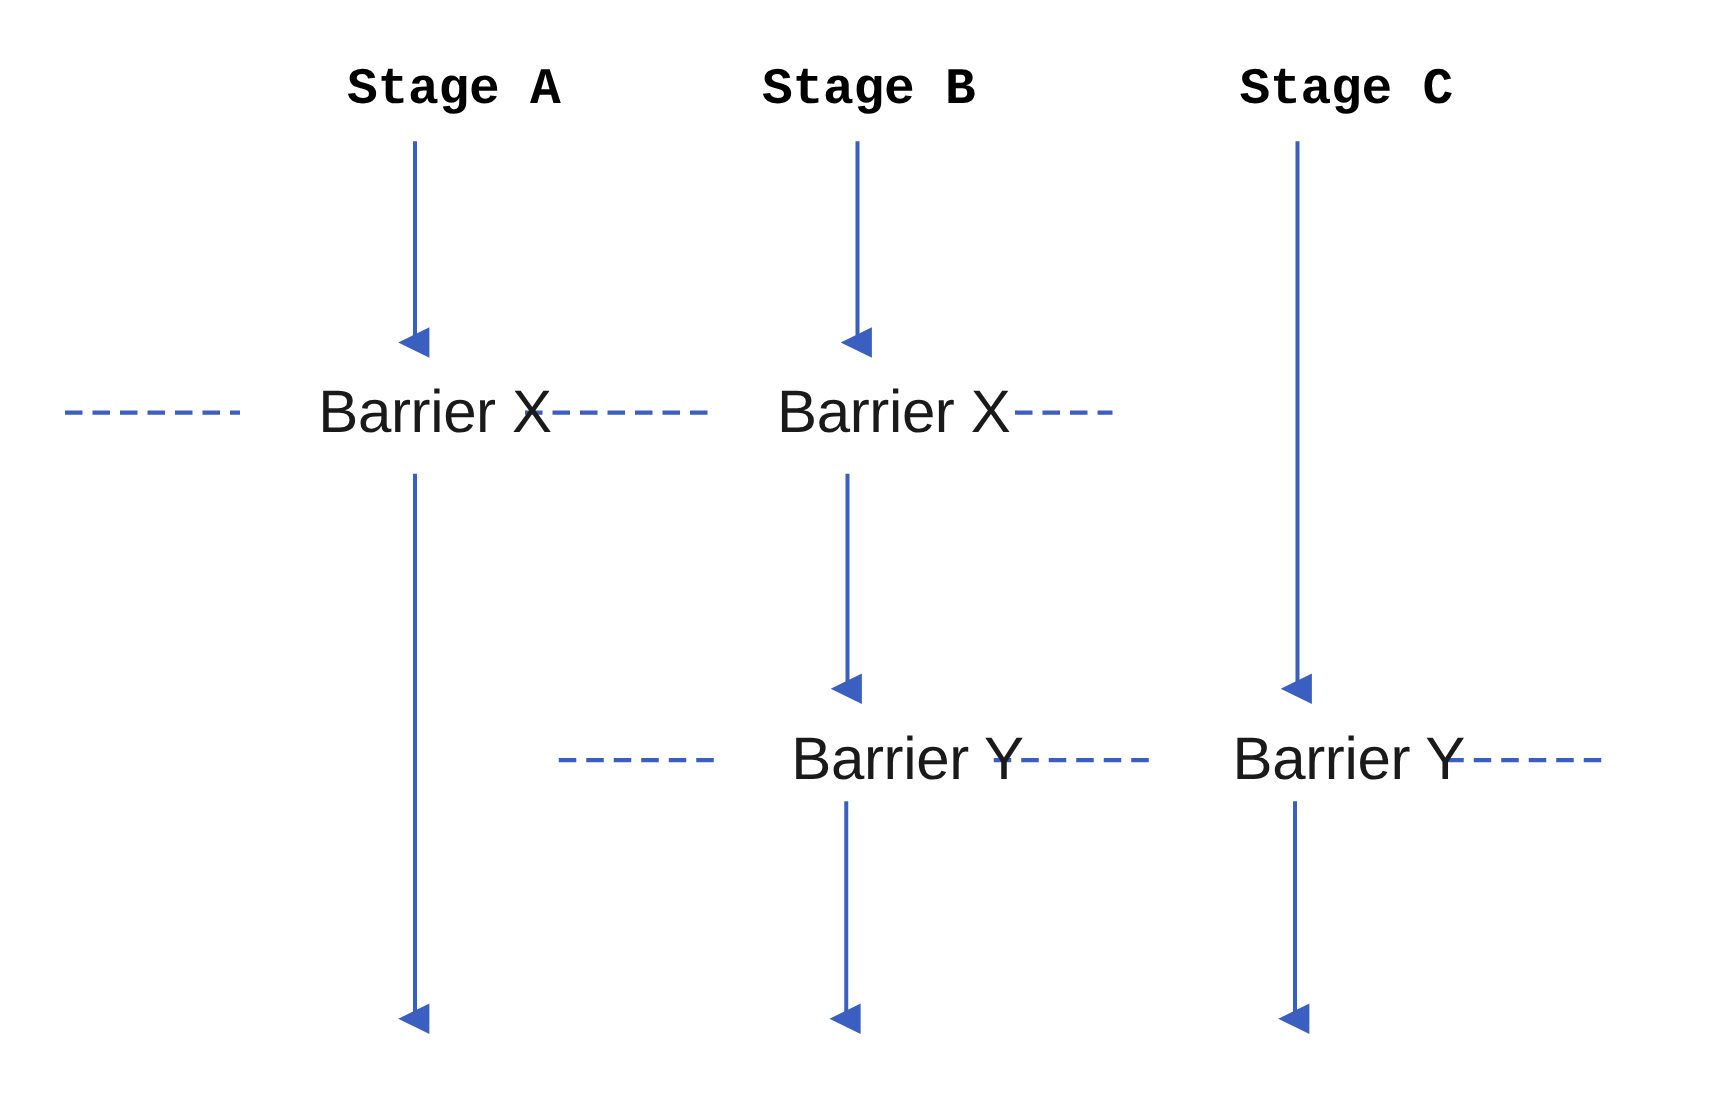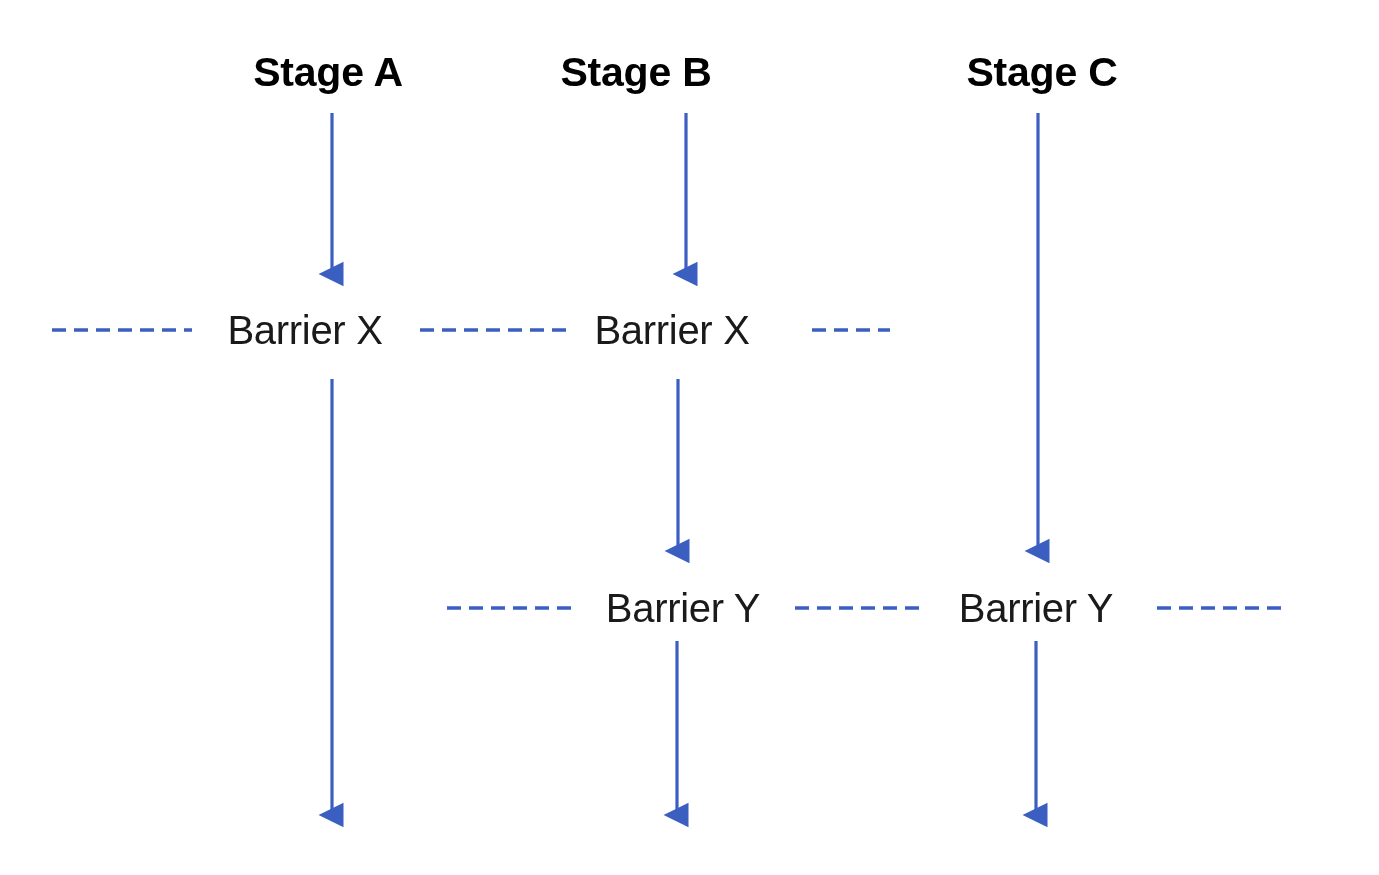--- a/index.html
+++ b/index.html
@@ -19,37 +19,39 @@
   }
   #diagram-svg {
     position: absolute;
     left: 0;
     top: 0;
     width: 1379px;
     height: 875px;
   }
   .stage-header {
     position: absolute;
-    font-family: Liberation Sans, sans-serif;
+    font-family: Liberation Mono, monospace;
     font-weight: bold;
     font-size: 41px;
     color: #000000;
     white-space: nowrap;
     transform: translate(-50%, -50%);
     letter-spacing: -0.2px;
+    margin-left: 35px;
   }
   .barrier-label {
     position: absolute;
     font-family: "Liberation Sans", sans-serif;
     font-weight: normal;
-    font-size: 40px;
+    font-size: 48px;
     color: #1a1a1a;
     white-space: nowrap;
     transform: translate(-50%, -50%);
     letter-spacing: -0.3px;
+    margin-left: 43px;
   }
 </style>
 </head>
 <body>
 
 <div id="canvas">
 
   <svg id="diagram-svg" viewBox="0 0 1379 875" xmlns="http://www.w3.org/2000/svg">
     <defs>
       <marker id="arrowhead" markerWidth="9" markerHeight="9" refX="4.2" refY="4.2" orient="auto" markerUnits="strokeWidth">
@@ -71,21 +73,21 @@
         <line x1="420" y1="330" x2="572" y2="330" stroke="#3b5fc0" stroke-width="3.4" stroke-dasharray="14 8" stroke-linecap="butt" id="dash-x-middle"></line>
         <line x1="812" y1="330" x2="890" y2="330" stroke="#3b5fc0" stroke-width="3.4" stroke-dasharray="14 8" stroke-linecap="butt" id="dash-x-right"></line>
         <line x1="447" y1="608" x2="577" y2="608" stroke="#3b5fc0" stroke-width="3.4" stroke-dasharray="14 8" stroke-linecap="butt" id="dash-y-left"></line>
         <line x1="795" y1="608" x2="925" y2="608" stroke="#3b5fc0" stroke-width="3.4" stroke-dasharray="14 8" stroke-linecap="butt" id="dash-y-middle"></line>
         <line x1="1157" y1="608" x2="1282" y2="608" stroke="#3b5fc0" stroke-width="3.4" stroke-dasharray="14 8" stroke-linecap="butt" id="dash-y-right"></line>
       </g>
   </svg>
 
   <div id="headers-layer">
       <div class="stage-header" id="header-a" style="left: 328px; top: 72px;">Stage A</div>
-      <div class="stage-header" id="header-b" style="left: 636px; top: 72px;">Stage B</div>
+      <div class="stage-header" id="header-b" style="left: 660px; top: 72px;">Stage B</div>
       <div class="stage-header" id="header-c" style="left: 1042px; top: 72px;">Stage C</div>
     </div>
   <div id="nodes-layer">
       <div class="barrier-label" id="node-a-x" style="left: 305px; top: 330px;">Barrier X</div>
       <div class="barrier-label" id="node-b-x" style="left: 672px; top: 330px;">Barrier X</div>
       <div class="barrier-label" id="node-b-y" style="left: 683px; top: 608px;">Barrier Y</div>
       <div class="barrier-label" id="node-c-y" style="left: 1036px; top: 608px;">Barrier Y</div>
     </div>
 
 </div>

